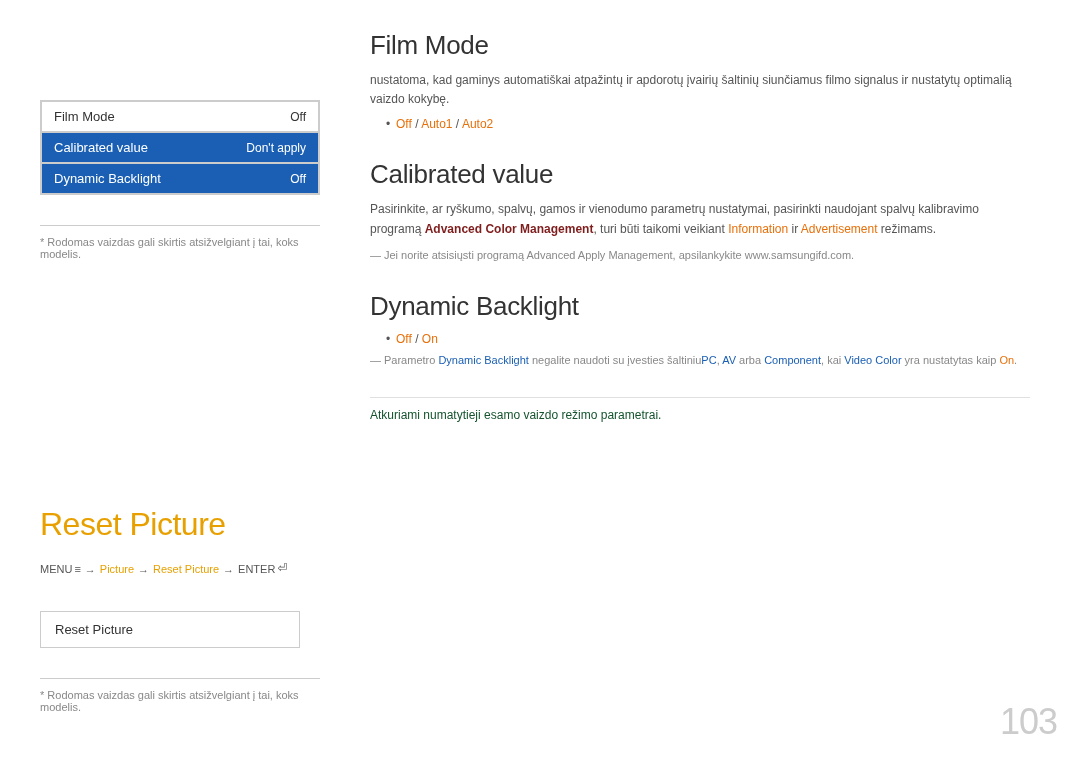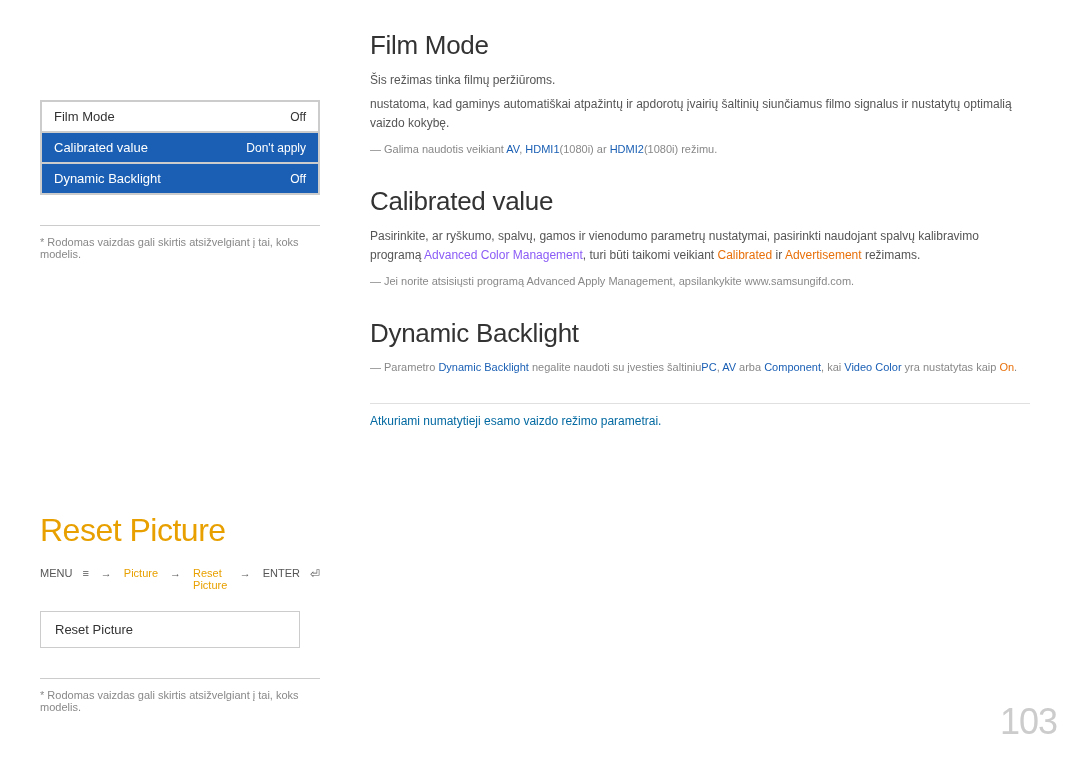--- a/index.html
+++ b/index.html
@@ -75,24 +75,24 @@
       font-size: 32px;
       font-weight: 300;
       color: #e8a000;
       margin-bottom: 18px;
       letter-spacing: -0.5px;
     }
 
     .menu-path {
       font-size: 11px;
       color: #555;
-      margin-bottom: 20px;
+      margin-bottom: 36px;
       display: flex;
-      align-items: flex-start;
-      gap: 10px;
+      align-items: flex-end;
+      gap: 2px;
     }
     .menu-path .enter-icon {
       display: inline-block;
       font-size: 12px;
       color: #555;
     }
 
     .menu-path .orange { color: #e8a000; }
     .menu-path .arrow { color: #555; margin: 0 2px; }
 
@@ -178,21 +178,21 @@
     }
 
     .bullet-list li::before {
       content: '•';
       position: absolute;
       left: 0;
     }
 
     .orange { color: #e8700a; font-weight: normal; }
     .blue-link { color: #1a5fb4; font-weight: normal; }
-    .bold-text { font-weight: normal; color: #8b5cf6; }
+    .bold-text { font-weight: bold; color: #7f1d1d; }
 
     
     .page-number {
       position: absolute;
       bottom: 20px;
       right: 23px;
       font-size: 36px;
       font-weight: 300;
       color: #ccc;
       letter-spacing: -1px;
@@ -200,21 +200,21 @@
 
     .divider {
       border: none;
       border-top: 1px solid #e0e0e0;
       margin: 8px 0 10px 0;
     }
 
     
     .reset-desc {
       font-size: 12px;
-      color: #0369a1;
+      color: #14532d;
       margin-top: 2px;
     }
   </style>
 </head>
 <body>
 
 <div class="page-container">
 
   <div class="left-panel">
     <div class="left-top">
@@ -256,39 +256,51 @@
       <div class="left-bottom-note">
         * Rodomas vaizdas gali skirtis atsižvelgiant į tai, koks modelis.
       </div>
     </div>
   </div>
 
   <div class="right-panel">
 
     <div class="section">
       <div class="section-title">Film Mode</div>
-      <div class="section-desc">Šis režimas tinka filmų peržiūroms.</div>
       <div class="section-desc-long">nustatoma, kad gaminys automatiškai atpažintų ir apdorotų įvairių šaltinių siunčiamus filmo signalus ir nustatytų optimalią vaizdo kokybę.</div>
-      <div class="dash-note">
-        Galima naudotis veikiant <span class="blue-link">AV</span>, <span class="blue-link">HDMI1</span>(1080i) ar <span class="blue-link">HDMI2</span>(1080i) režimu.
-      </div>
+      <ul class="bullet-list">
+        <li>
+          <span class="orange">Off</span>
+          <span> / </span>
+          <span class="orange">Auto1</span>
+          <span> / </span>
+          <span class="orange">Auto2</span>
+        </li>
+      </ul>
     </div>
 
     <div class="section">
       <div class="section-title">Calibrated value</div>
       <div class="section-desc-long">
-        Pasirinkite, ar ryškumo, spalvų, gamos ir vienodumo parametrų nustatymai, pasirinkti naudojant spalvų kalibravimo programą <span class="bold-text">Advanced Color Management</span>, turi būti taikomi veikiant <span class="orange">Calibrated</span> ir <span class="orange">Advertisement</span> režimams.
+        Pasirinkite, ar ryškumo, spalvų, gamos ir vienodumo parametrų nustatymai, pasirinkti naudojant spalvų kalibravimo programą <span class="bold-text">Advanced Color Management</span>, turi būti taikomi veikiant <span class="orange">Information</span> ir <span class="orange">Advertisement</span> režimams.
       </div>
       <div class="dash-note">
         Jei norite atsisiųsti programą Advanced Apply Management, apsilankykite www.samsungifd.com.
       </div>
     </div>
 
     <div class="section">
       <div class="section-title">Dynamic Backlight</div>
+      <ul class="bullet-list">
+        <li>
+          <span class="orange">Off</span>
+          <span> / </span>
+          <span class="orange">On</span>
+        </li>
+      </ul>
       <div class="dash-note">
         Parametro <span class="blue-link">Dynamic Backlight</span> negalite naudoti su įvesties šaltiniu<span class="blue-link">PC</span>, <span class="blue-link">AV</span> arba <span class="blue-link">Component</span>, kai <span class="blue-link">Video Color</span> yra nustatytas kaip <span class="orange">On</span>.
       </div>
     </div>
 
     <hr class="divider">
 
     <div class="section">
       <div class="reset-desc">Atkuriami numatytieji esamo vaizdo režimo parametrai.</div>
     </div>

